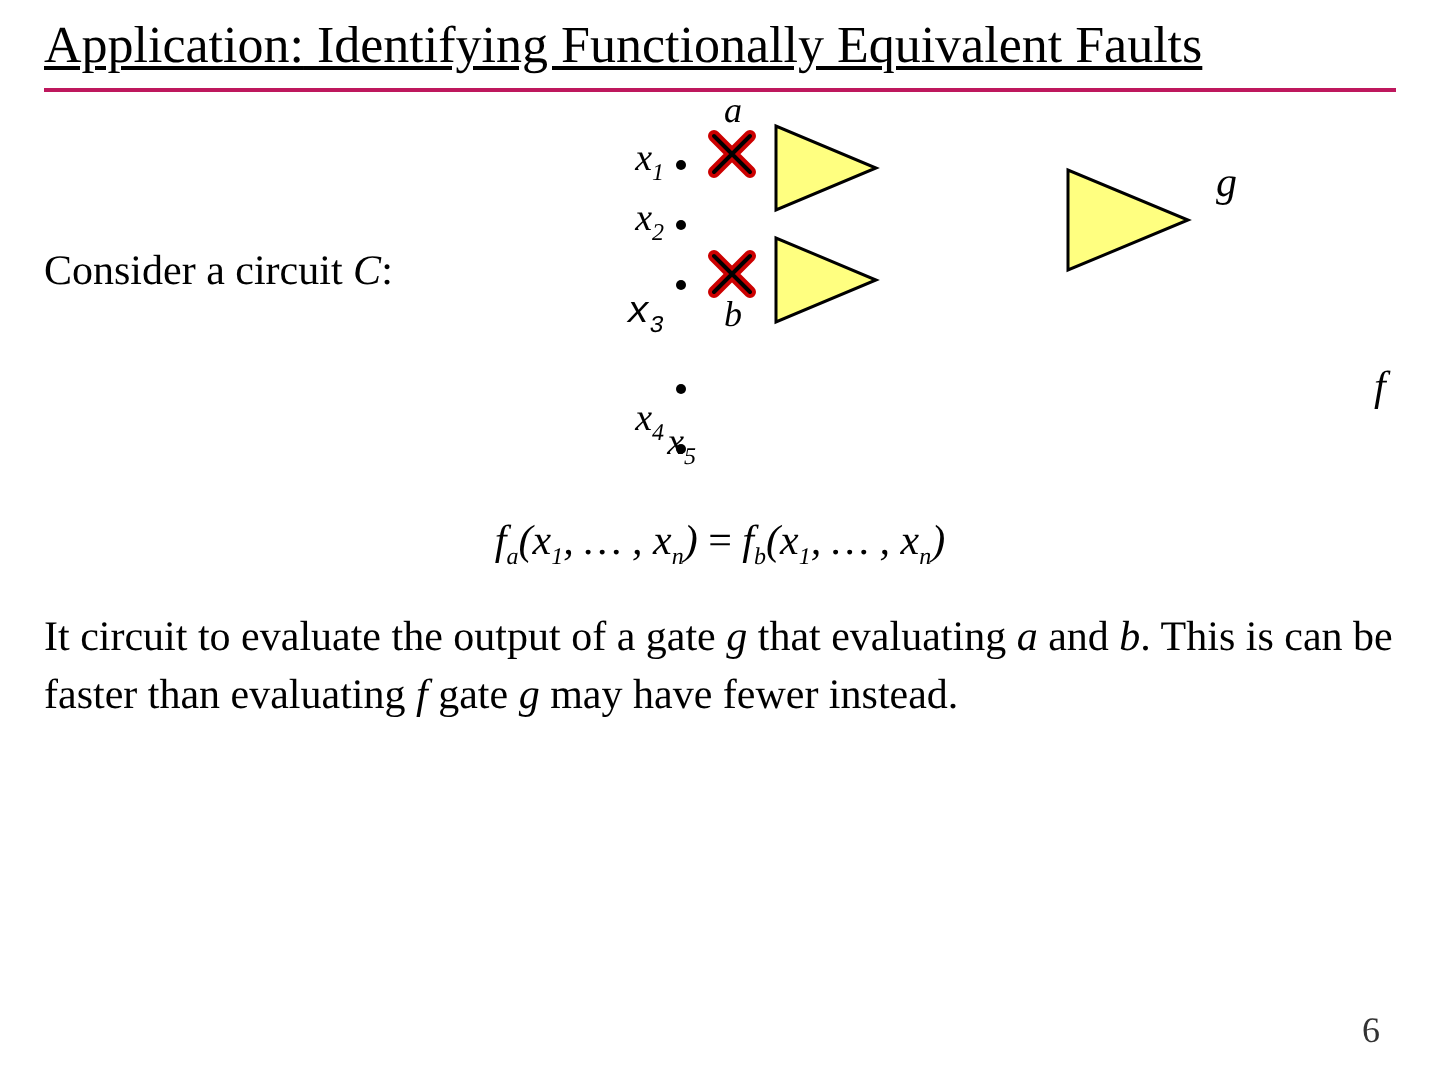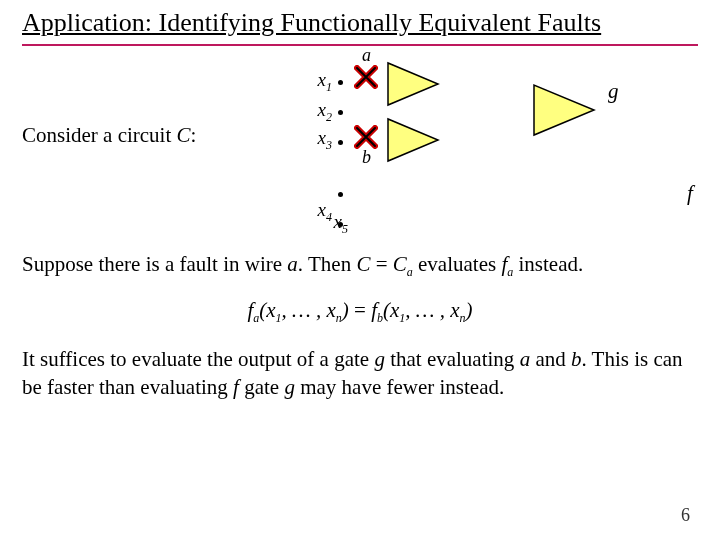--- a/index.html
+++ b/index.html
@@ -62,21 +62,21 @@
 
   <div class="row1">
     <div class="consider">
       <span>Consider a circuit  </span><span class="ital">C</span><span>:</span>
     </div>
 
     <div class="diagram">
 
       <div class="ilabel" style="left:0; top:18px;"><span class="ital">x</span><span class="sub">1</span></div>
       <div class="ilabel" style="left:0; top:48px;"><span class="ital">x</span><span class="sub">2</span></div>
-      <div class="ilabel" style="left:0; top:76px;"><span class="ital">x</span><span class="sub">3</span></div>
+      <div class="ilabel" style="left:0; top:94px;font-family:Liberation Mono, monospace;"><span class="ital">x</span><span class="sub">3</span></div>
       <div class="ilabel" style="left:0; top:148px;"><span class="ital">x</span><span class="sub">4</span></div>
       <div class="ilabel" style="left:16px; top:160px;"><span class="ital">x</span><span class="sub">5</span></div>
 
       <div class="dot" style="left:36px; top:29px;"></div>
       <div class="dot" style="left:36px; top:59px;"></div>
       <div class="dot" style="left:36px; top:89px;"></div>
       <div class="dot" style="left:36px; top:141px;"></div>
       <div class="dot" style="left:36px; top:171px;"></div>
 
       <div class="xmark" style="left:52px; top:14px;">
@@ -108,25 +108,22 @@
         <svg width="66" height="54">
             <polygon points="2,2 2,52 62,27" fill="#ffff80" stroke="#000" stroke-width="1.5"></polygon>
           </svg>
       </div>
       <div class="glabel" style="left:306px; top:28px;">g</div>
       <div class="glabel" style="left:385px; top:130px;">f</div>
     </div>
   </div>
 
   <div class="body">
-    <p>
-      <span>Suppose there is a fault in wire  </span><span class="ital">a</span><span>.  Then  </span><span class="ital">C</span><span> = </span><span class="ital">C</span><span class="sub">a</span><span>  evaluates  </span><span class="ital">f</span><span class="sub">a</span><span>  instead.</span>
-    </p>
     <div class="eqline">
       <span class="ital">f</span><span class="sub">a</span><span class="ital">(x</span><span class="sub">1</span><span class="ital">, … , x</span><span class="sub">n</span><span class="ital">)</span><span>   =   </span><span class="ital">f</span><span class="sub">b</span><span class="ital">(x</span><span class="sub">1</span><span class="ital">, … , x</span><span class="sub">n</span><span class="ital">)</span>
     </div>
     <p>
-      <span>It suffices to evaluate the output of a gate  </span><span class="ital">g</span><span>  that evaluating  </span><span class="ital">a</span><span>  and  </span><span class="ital">b</span><span>. This is can be faster than evaluating  </span><span class="ital">f</span><span>  gate  </span><span class="ital">g</span><span>  may have fewer instead.</span>
+      <span>It circuit to evaluate the output of a gate  </span><span class="ital">g</span><span>  that evaluating  </span><span class="ital">a</span><span>  and  </span><span class="ital">b</span><span>. This is can be faster than evaluating  </span><span class="ital">f</span><span>  gate  </span><span class="ital">g</span><span>  may have fewer instead.</span>
     </p>
   </div>
 
   <div class="pagenum">6</div>
 </div>
 
 </body></html>

